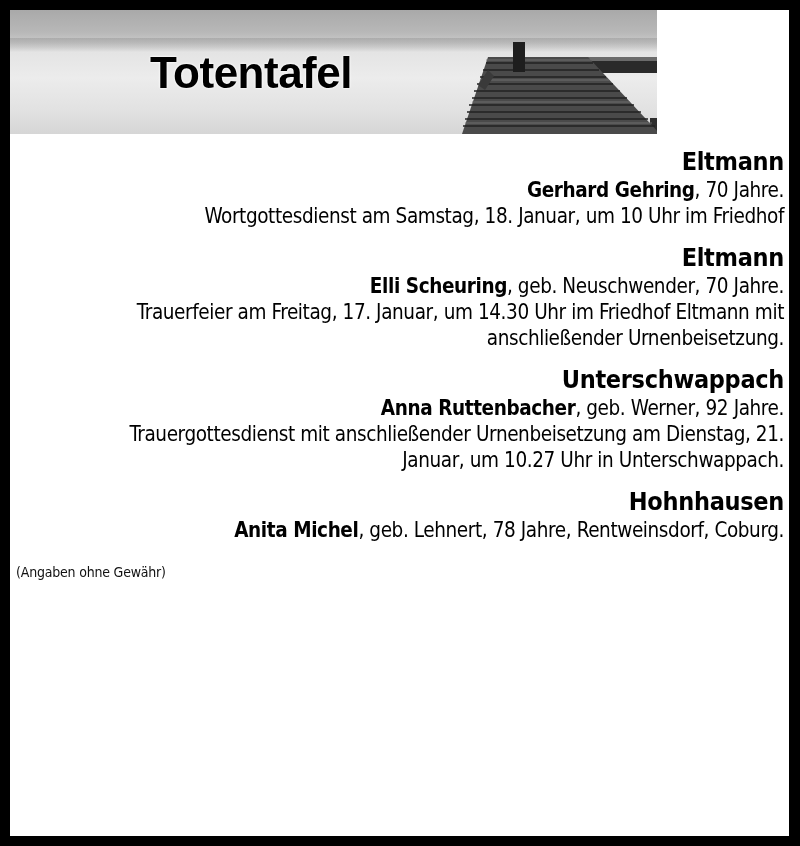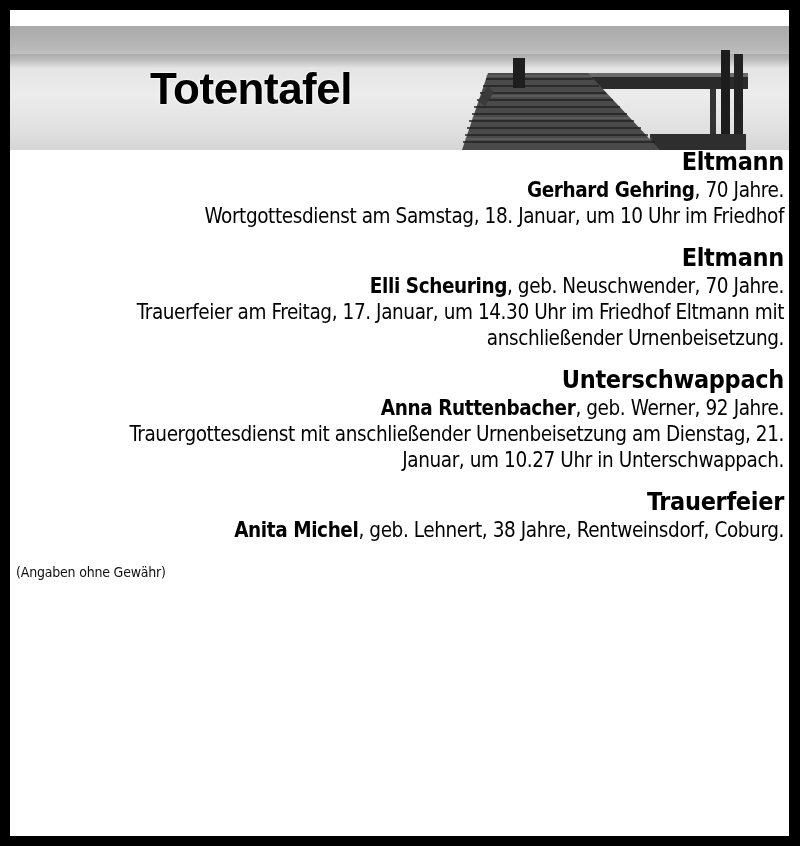--- a/index.html
+++ b/index.html
@@ -6,23 +6,22 @@
     body {
       width: 800px; height: 846px; background: #000;
       position: relative; overflow: hidden;
       font-family: "DejaVu Sans Condensed", "DejaVu Sans", sans-serif;
     }
     .sheet {
       position: absolute; left: 10px; top: 10px; width: 779px; height: 826px;
       background: #fff; overflow: hidden;
     }
     .header {
-      position: relative; width: 779px; height: 124px; overflow: hidden;
+      position: relative; width: 647px; height: 124px; overflow: hidden;
       background: linear-gradient(to bottom, #a9a9a9 0%, #b8b8b8 18%, #c9c9c9 26%, #e4e4e4 34%, #ececec 55%, #e2e2e2 80%, #d6d6d6 100%);
-      margin-top: 16px;
     }
     .header .mist {
       position: absolute; left: 0; top: 28px; width: 779px; height: 14px;
       background: linear-gradient(to bottom, rgba(150,150,150,0.5), rgba(230,230,230,0));
     }
     .header .title {
       position: absolute; left: 140px; top: 38px;
       font-family: "Liberation Sans", sans-serif; font-weight: bold;
       font-size: 44px; color: #000; letter-spacing: -0.5px;
       text-shadow: 0 0 2px #fff, 0 0 3px #fff;
@@ -101,20 +100,20 @@
     </div>
 
     <div class="entry">
       <div class="town">Unterschwappach</div>
       <div class="line"><b>Anna Ruttenbacher</b><span>, geb. Werner, 92 Jahre.</span></div>
       <div class="line">Trauergottesdienst mit anschließender Urnenbeisetzung am Dienstag, 21.</div>
       <div class="line">Januar, um 10.27 Uhr in Unterschwappach.</div>
     </div>
 
     <div class="entry">
-      <div class="town">Trauerfeier</div>
-      <div class="line"><b>Anita Michel</b><span>, geb. Lehnert, 38 Jahre, Rentweinsdorf, Coburg.</span></div>
+      <div class="town">Hohnhausen</div>
+      <div class="line"><b>Anita Michel</b><span>, geb. Lehnert, 78 Jahre, Rentweinsdorf, Coburg.</span></div>
     </div>
 
 
     <div class="note">(Angaben ohne Gewähr)</div>
   </div>
 </div>
 
 </body></html>

